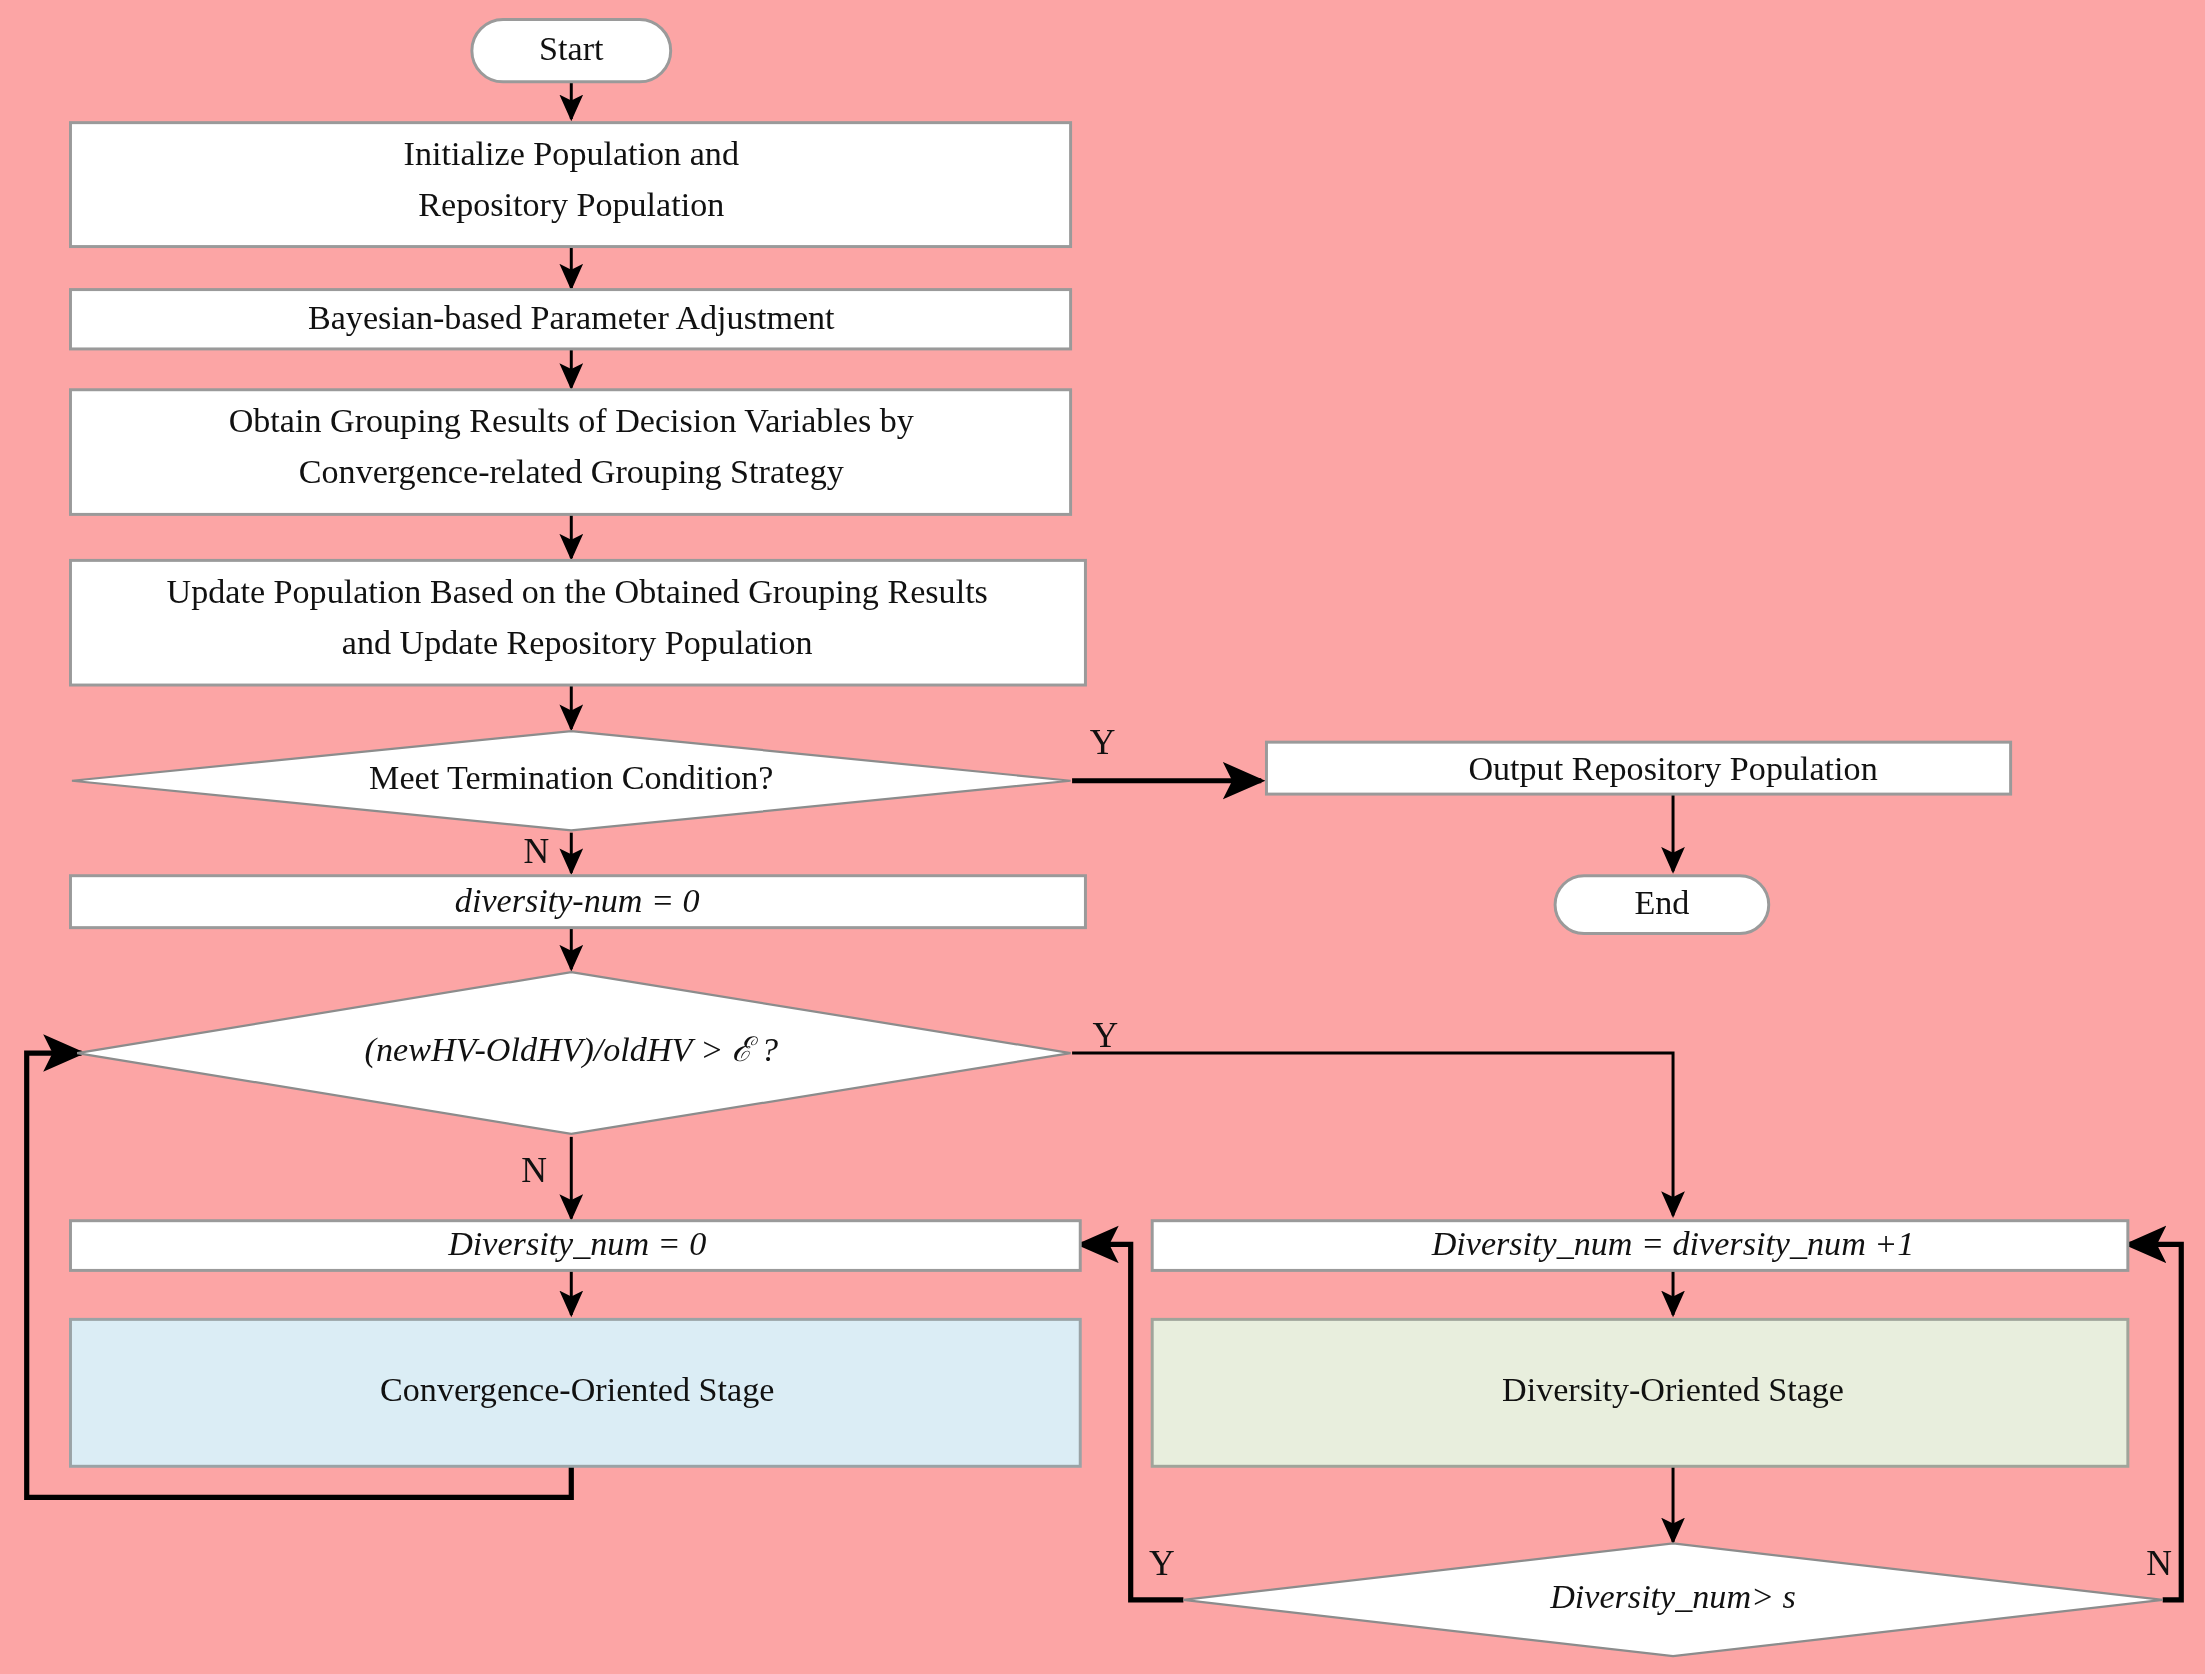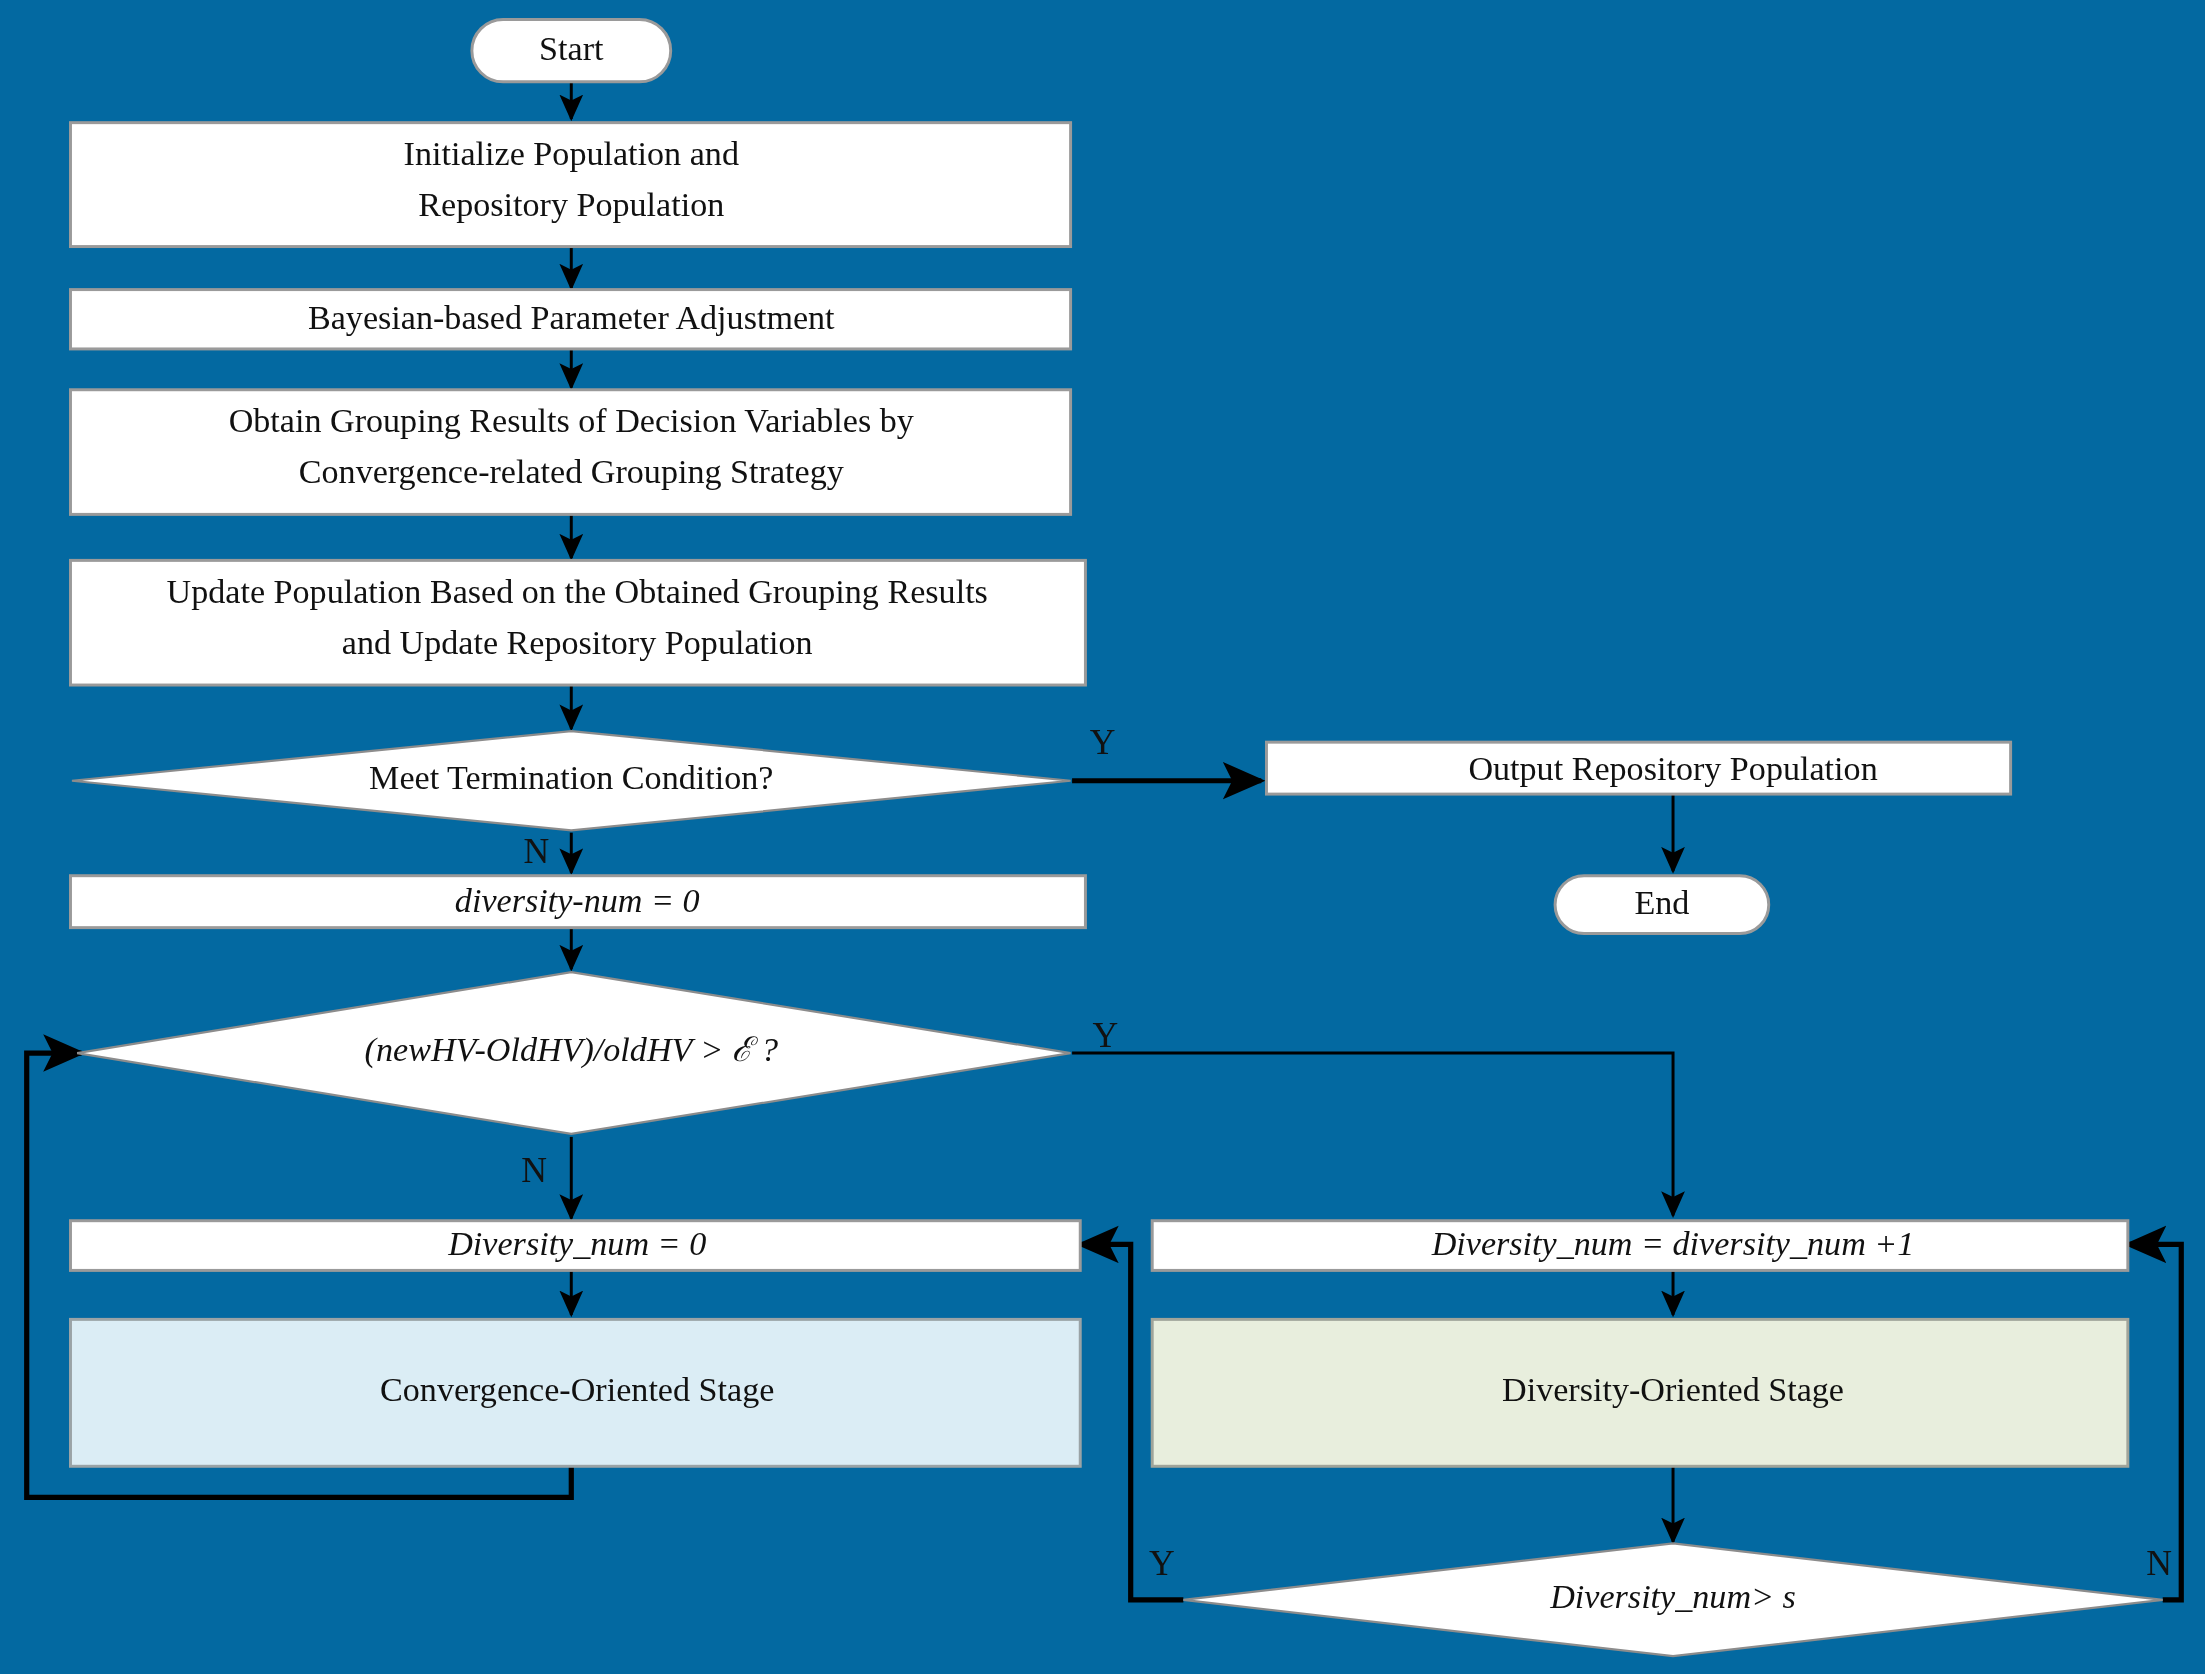--- a/index.html
+++ b/index.html
@@ -4,21 +4,21 @@
 <style>
   html, body {
     margin: 0;
     padding: 0;
     background: #ffffff;
   }
   #page {
     position: relative;
     width: 2205px;
     height: 1675px;
-    background: #0369a1;
+    background: #fca5a5;
     font-family: "Liberation Serif", "DejaVu Serif", serif;
     overflow: hidden;
   }
   svg#flow {
     position: absolute;
     left: 0;
     top: 0;
     width: 2205px;
     height: 1675px;
   }

